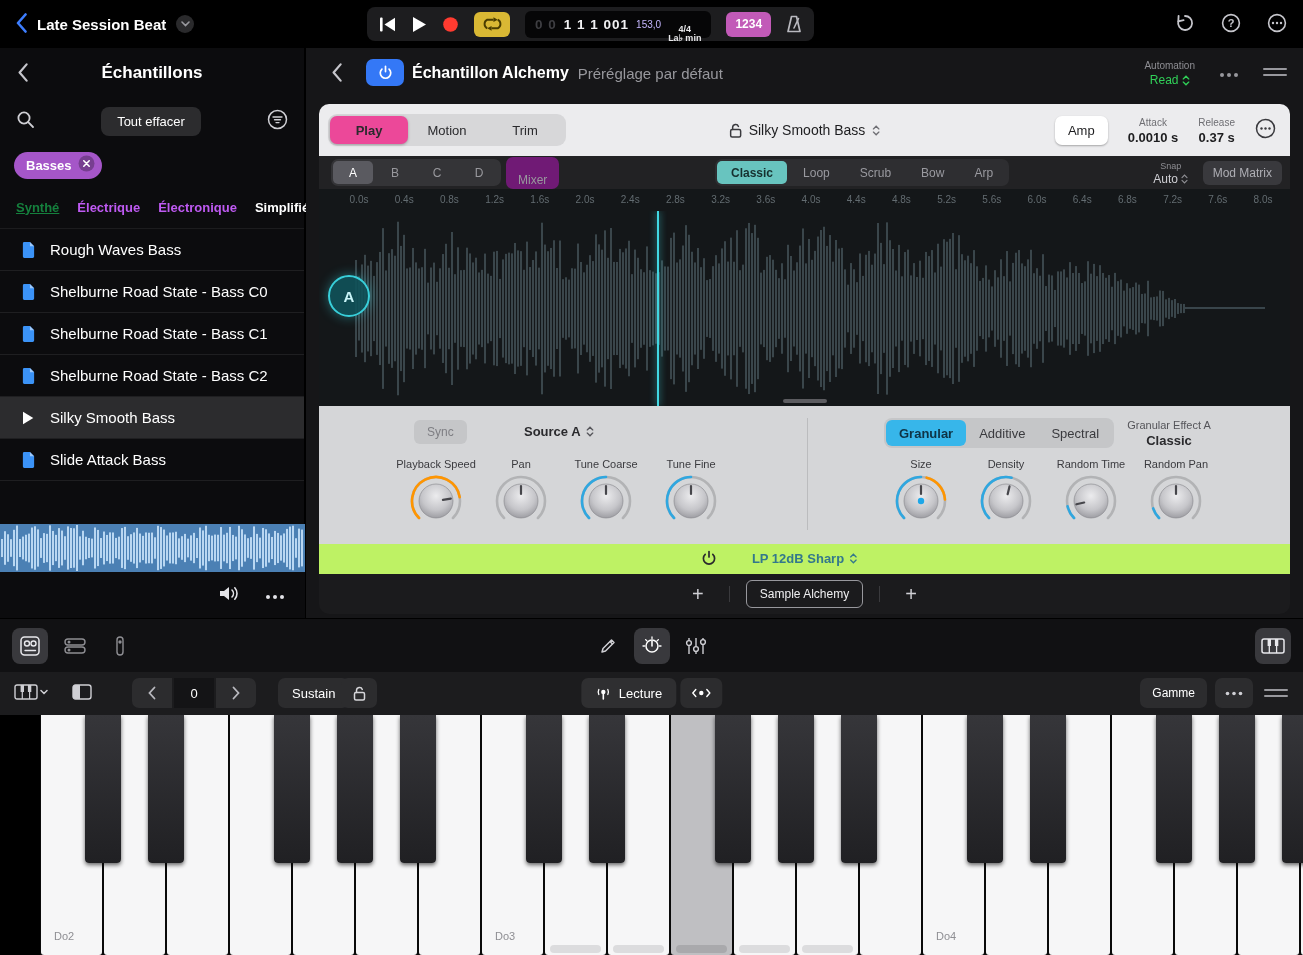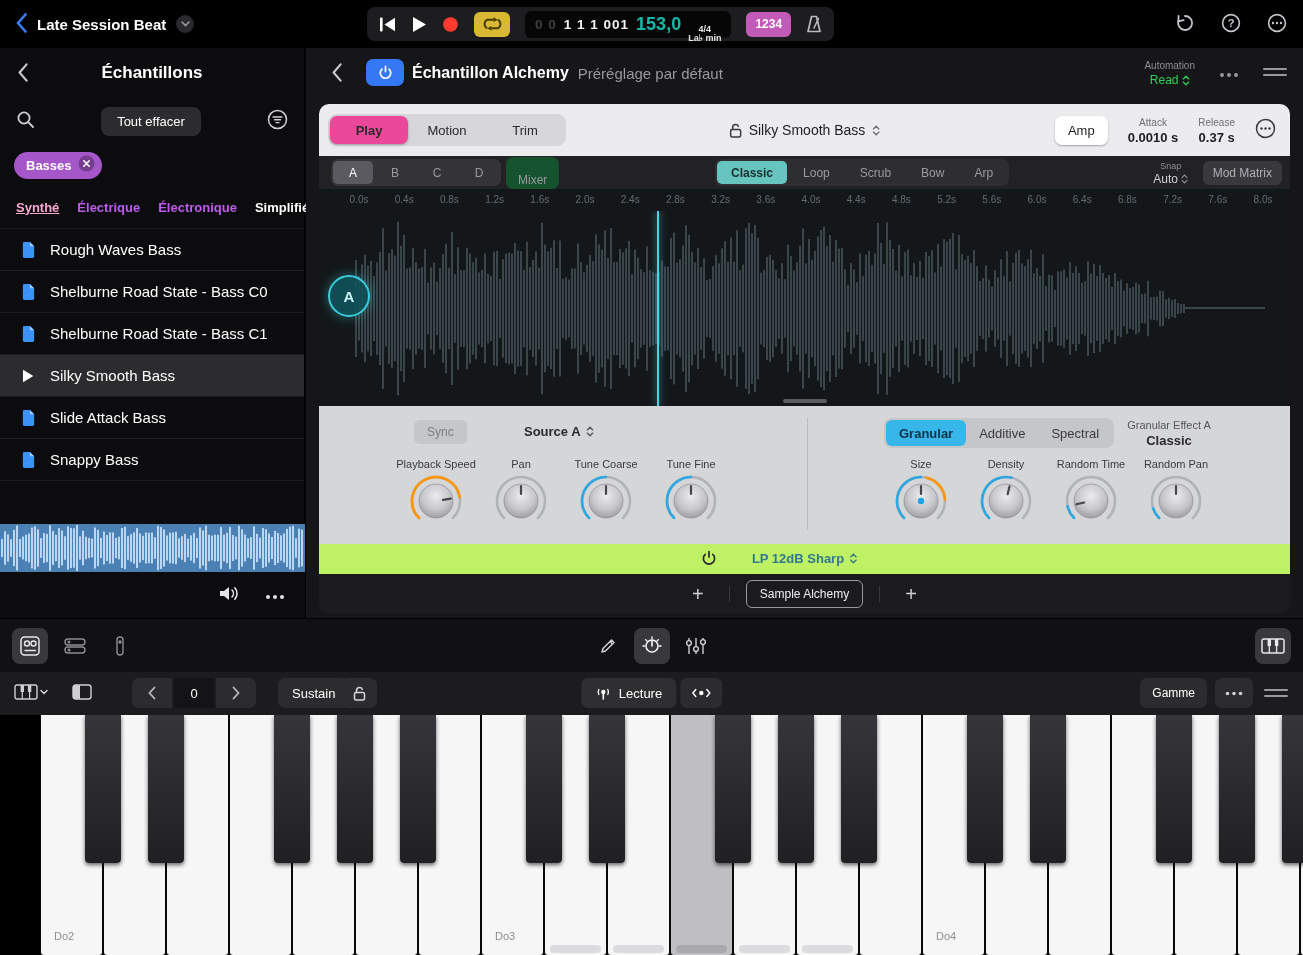--- a/index.html
+++ b/index.html
@@ -13,21 +13,21 @@
   .tb-left{position:absolute;left:16px;top:0;height:48px;display:flex;align-items:center;gap:10px;}
   .proj-title{color:#fff;font-size:15px;font-weight:700;}
   .title-drop{width:18px;height:18px;border-radius:50%;background:#2a2a2c;display:flex;align-items:center;justify-content:center;}
   .transport{position:absolute;left:367px;top:7px;height:34px;background:#1d1d1f;border-radius:8px;
              display:flex;align-items:center;padding:0 12px;gap:15px;}
   .tbtn{display:flex;align-items:center;justify-content:center;}
   .loop-chip{width:36px;height:25px;background:#d9b834;border-radius:6px;display:flex;align-items:center;justify-content:center;}
   .lcd{display:flex;align-items:center;background:#060607;border-radius:6px;height:27px;padding:0 10px;gap:7px;min-width:170px;}
   .lcd-dim{color:#3e3e42;font-size:13.5px;font-weight:700;letter-spacing:1px;}
   .lcd-pos{color:#f2f2f4;font-size:13.5px;font-weight:700;letter-spacing:1px;}
-  .lcd-tempo{color:#14b8a6;font-size:18px;font-weight:700;}
+  .lcd-tempo{color:#c4b5fd;font-size:10px;font-weight:400;}
   .lcd-sig{display:flex;flex-direction:column;align-items:center;line-height:9.5px;color:#e8e8ea;font-size:9px;font-weight:600;margin-top:20px;}
   .countin{background:#c25ab8;color:#fff;font-size:12px;font-weight:700;border-radius:6px;height:25px;padding:0 9px;}
   .tb-right{position:absolute;right:16px;top:0;height:48px;display:flex;align-items:center;gap:26px;}
 
   
   .sidebar{position:absolute;left:0;top:48px;width:305px;height:570px;background:#0c0c0e;border-right:1px solid #000;}
   .sb-header{position:relative;height:50px;}
   .sb-back{position:absolute;left:18px;top:15px;}
   .sb-title{display:block;text-align:center;line-height:50px;color:#fff;font-size:17px;font-weight:700;}
   .sb-tools{height:46px;display:flex;align-items:center;justify-content:space-between;padding:0 16px;}
@@ -70,21 +70,21 @@
   .tabbar-right{position:absolute;right:14px;display:flex;align-items:center;gap:20px;}
   .amp-btn{background:#fff;border-radius:7px;padding:7px 13px;font-size:13px;color:#1d1d1f;box-shadow:0 1px 2px rgba(0,0,0,.3);}
   .env{display:flex;flex-direction:column;align-items:center;line-height:15px;}
   .env-label{color:#6e6e73;font-size:10px;}
   .env-value{color:#1d1d1f;font-size:13px;font-weight:600;}
 
   .darkbar{height:33px;background:#222224;position:relative;display:flex;align-items:center;}
   .srcseg{margin-left:12px;display:flex;background:#343437;border-radius:7px;padding:2px;gap:2px;}
   .srcseg button{width:40px;height:23px;font-size:12px;color:#98989d;border-radius:5px;}
   .srcseg button.sel{background:#5a5a60;color:#fff;}
-  .mixer-btn{margin-left:5px;background:#14532d;color:#98989d;font-size:12px;border-radius:7px;height:29px;padding:16px 12px;}
+  .mixer-btn{margin-left:5px;background:#701a75;color:#98989d;font-size:12px;border-radius:7px;height:29px;padding:16px 12px;}
   .modeseg{position:absolute;left:396px;display:flex;background:#2e2e31;border-radius:7px;padding:2px;gap:2px;}
   .modeseg button{height:23px;padding:0 14px;font-size:12px;color:#9a9aa0;border-radius:5px;}
   .modeseg button.sel{background:#68c4bf;color:#16302f;font-weight:700;}
   .snapblk{position:absolute;right:102px;display:flex;flex-direction:column;align-items:center;line-height:13px;}
   .snap-label{color:#8e8e93;font-size:9px;}
   .snap-value{color:#cfcfd4;font-size:12px;display:flex;align-items:center;gap:3px;}
   .modmatrix{position:absolute;right:8px;background:#39393d;color:#aeaeb4;font-size:12px;border-radius:6px;height:24px;padding:0 10px;}
 
   .ruler{height:22px;background:#141719;position:relative;font-size:10px;color:#636c71;overflow:hidden;}
   .rl{position:absolute;top:5px;transform:translateX(-50%);}
@@ -285,21 +285,21 @@
         <span>Basses</span>
         <span>
           <svg width="17" height="17" viewBox="0 0 17 17">
               <circle cx="8.5" cy="8.5" r="8" fill="rgba(0,0,0,0.28)"></circle>
               <path d="M5.8 5.8 L11.2 11.2 M11.2 5.8 L5.8 11.2" stroke="#fff" stroke-width="1.6" stroke-linecap="round"></path>
             </svg>
         </span>
       </span>
     </div>
     <div class="sb-filters">
-      <span class="f-chip" style="color: #f9a8d4; text-decoration: underline;">Synthé</span>
+      <span class="f-chip" style="color: #15803d; text-decoration: underline;">Synthé</span>
       <span class="f-chip" style="color: rgb(191, 90, 242);">Électrique</span>
       <span class="f-chip" style="color: rgb(191, 90, 242);">Électronique</span>
       <span class="f-chip" style="color: rgb(255, 255, 255);">Simplifiée</span>
     </div>
     <div class="sb-list">
       <div class="s-item">
         <span class="s-ic">
             <svg width="15" height="18" viewBox="0 0 16 19">
               <path d="M2 2.5 A1.5 1.5 0 0 1 3.5 1 H9.5 L14 5.5 V16.5 A1.5 1.5 0 0 1 12.5 18 H3.5 A1.5 1.5 0 0 1 2 16.5 Z" fill="#3b93f7"></path>
               <path d="M9.5 1 L14 5.5 H9.5 Z" fill="#9ec9fb"></path>
@@ -318,45 +318,45 @@
       </div>
       <div class="s-item">
         <span class="s-ic">
             <svg width="15" height="18" viewBox="0 0 16 19">
               <path d="M2 2.5 A1.5 1.5 0 0 1 3.5 1 H9.5 L14 5.5 V16.5 A1.5 1.5 0 0 1 12.5 18 H3.5 A1.5 1.5 0 0 1 2 16.5 Z" fill="#3b93f7"></path>
               <path d="M9.5 1 L14 5.5 H9.5 Z" fill="#9ec9fb"></path>
             </svg>
           </span>
         <span>Shelburne Road State - Bass C1</span>
       </div>
-      <div class="s-item sel">
-        <span class="s-ic">
-            <svg width="12" height="14" viewBox="0 0 12 14">
-              <path d="M1 0.8 L11.3 7 L1 13.2 Z" fill="#fff"></path>
-            </svg>
-          </span>
-        <span>Silky Smooth Bass</span>
-      </div>
       <div class="s-item">
         <span class="s-ic">
             <svg width="15" height="18" viewBox="0 0 16 19">
               <path d="M2 2.5 A1.5 1.5 0 0 1 3.5 1 H9.5 L14 5.5 V16.5 A1.5 1.5 0 0 1 12.5 18 H3.5 A1.5 1.5 0 0 1 2 16.5 Z" fill="#3b93f7"></path>
               <path d="M9.5 1 L14 5.5 H9.5 Z" fill="#9ec9fb"></path>
             </svg>
           </span>
-        <span>Slide Attack Bass</span>
+        <span>Shelburne Road State - Bass C2</span>
+      </div>
+      <div class="s-item sel">
+        <span class="s-ic">
+            <svg width="12" height="14" viewBox="0 0 12 14">
+              <path d="M1 0.8 L11.3 7 L1 13.2 Z" fill="#fff"></path>
+            </svg>
+          </span>
+        <span>Silky Smooth Bass</span>
       </div>
       <div class="s-item">
         <span class="s-ic">
             <svg width="15" height="18" viewBox="0 0 16 19">
               <path d="M2 2.5 A1.5 1.5 0 0 1 3.5 1 H9.5 L14 5.5 V16.5 A1.5 1.5 0 0 1 12.5 18 H3.5 A1.5 1.5 0 0 1 2 16.5 Z" fill="#3b93f7"></path>
               <path d="M9.5 1 L14 5.5 H9.5 Z" fill="#9ec9fb"></path>
             </svg>
           </span>
-        <span>Snappy Bass</span>
+        <span>Slide Attack Bass</span>
       </div>
     </div>
     <div class="preview" id="preview"><svg width="305" height="48">
           <rect x="1" y="14.976295910337212" width="2" height="18.047408179325576" fill="#b9d7f2"></rect>
           <rect x="4" y="7.221901495910025" width="2" height="33.55619700817995" fill="#b9d7f2"></rect>
           <rect x="7" y="10.251950149920923" width="2" height="27.496099700158155" fill="#b9d7f2"></rect>
           <rect x="10" y="15.19215837108517" width="2" height="17.61568325782966" fill="#b9d7f2"></rect>
           <rect x="13" y="5.809585235986596" width="2" height="36.38082952802681" fill="#b9d7f2"></rect>
           <rect x="16" y="1.5364667545720287" width="2" height="44.92706649085594" fill="#b9d7f2"></rect>
           <rect x="19" y="15.009412982550858" width="2" height="17.981174034898284" fill="#b9d7f2"></rect>

